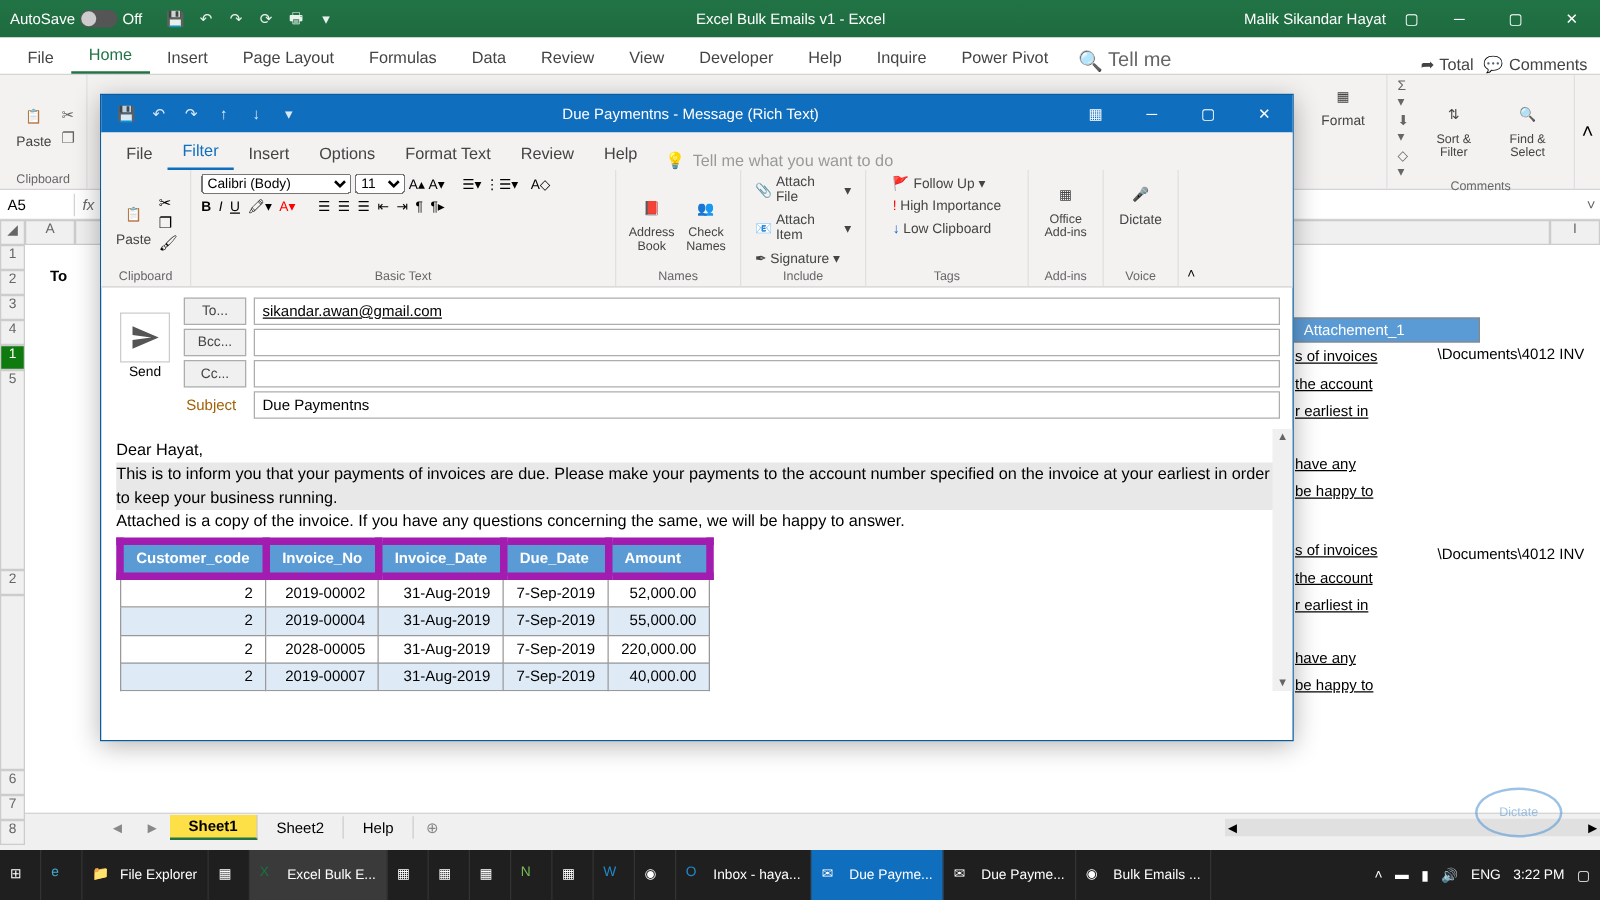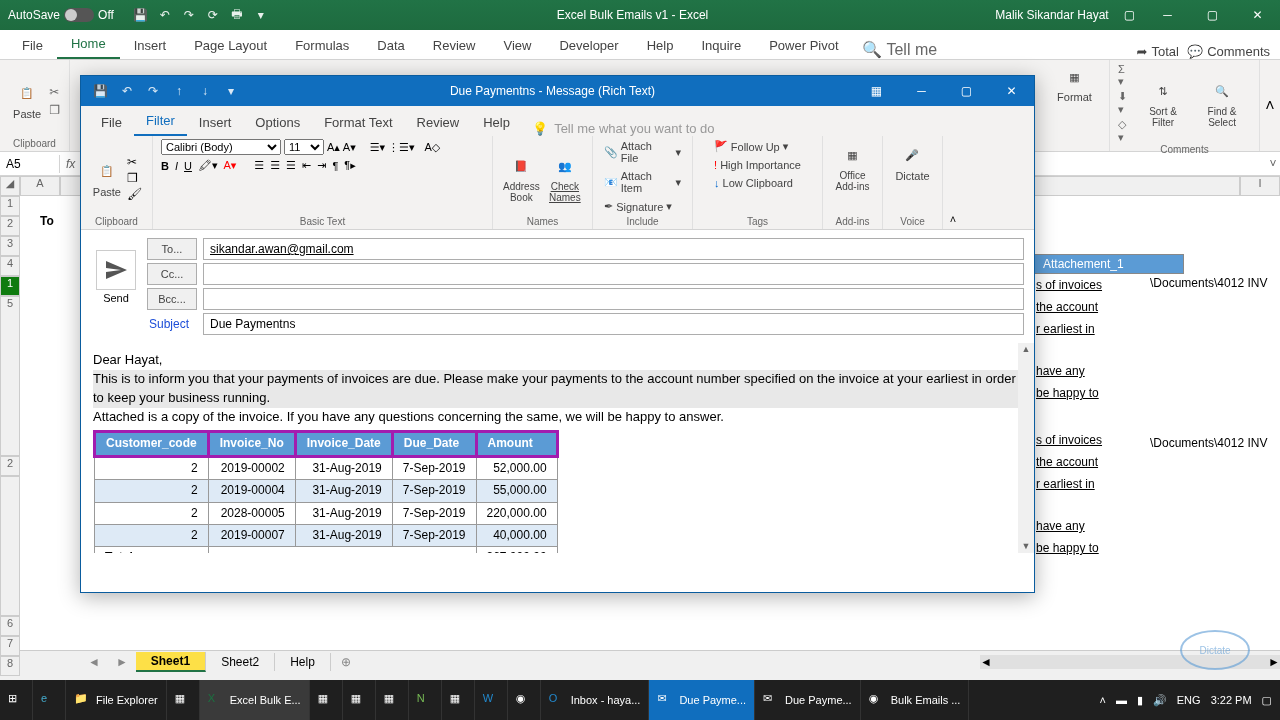--- a/index.html
+++ b/index.html
@@ -80,26 +80,26 @@
 .ol-small { display:flex; align-items:center; gap:3px; font-size:11px; color:#444; padding:1px 3px; }
 .ol-label { font-size:10px; color:#666; }
 
 .outlook-body { padding:8px 10px; display:flex; gap:6px; }
 .send-area { width:50px; display:flex; flex-direction:column; align-items:center; gap:2px; font-size:11px; padding-top:12px; }
 .send-icon-box { width:40px; height:40px; border:1px solid #ccc; display:flex; align-items:center; justify-content:center; }
 .fields-area { flex:1; display:flex; flex-direction:column; gap:3px; }
 .field-row { display:flex; gap:6px; align-items:center; }
 .field-btn { width:50px; height:22px; border:1px solid #adadad; background:#f0f0f0; font-size:11px; display:flex; align-items:center; justify-content:center; color:#444; }
 .field-input { flex:1; height:22px; border:1px solid #adadad; padding:2px 6px; font-size:12px; }
-.subject-label { width:50px; font-size:12px; color:#1d4ed8; padding-left:2px; }
+.subject-label { width:50px; font-size:12px; color:#a16207; padding-left:2px; }
 
 .email-body { padding:8px 12px; font-size:13px; line-height:1.45; height:210px; overflow:hidden; position:relative; }
 .email-body .highlighted { background:#e8e8e8; }
 .inv-table { border-collapse:collapse; margin-top:4px; font-size:12px; }
-.inv-table th { background:#5b9bd5; color:#fff; border:3px solid #a21caf; padding:2px 10px; font-weight:600; text-align:left; }
+.inv-table th { background:#5b9bd5; color:#fff; border:6px solid #a21caf; padding:2px 10px; font-weight:600; text-align:left; }
 .inv-table td { border:1px solid #999; padding:2px 10px; text-align:right; }
 .inv-table tr:nth-child(odd) td { background:#deeaf6; }
 .inv-table tr:nth-child(even) td { background:#fff; }
 .inv-table .total-row td { background:#fff; font-weight:600; }
 .inv-table td.left { text-align:left; }
 
 .body-scroll { position:absolute; right:0; top:0; width:16px; height:100%; background:#f0f0f0; display:flex; flex-direction:column; justify-content:space-between; }
 .body-scroll span { text-align:center; font-size:9px; color:#666; }
 .bg-cell-header { background:#5b9bd5; color:#fff; padding:2px 8px; font-size:12px; display:inline-block; border:1px solid #888; }
 .bg-text { padding:2px; font-size:12px; line-height:1.5; }
@@ -359,21 +359,21 @@
     </div>
 
     <div class="ol-group" style="width:100px">
       <div class="ol-group-top">
         <div class="ol-big">
           <div class="ol-icon">📕</div>
           <span style="text-align:center;font-size:10px;">Address Book</span>
         </div>
         <div class="ol-big">
           <div class="ol-icon">👥</div>
-          <span style="text-align:center;font-size:10px;text-decoration:underline;">Check Names</span>
+          <span style="text-align:center;font-size:10px;">Check Names</span>
         </div>
       </div>
       <div class="ol-label">Names</div>
     </div>
 
     <div class="ol-group" style="width:100px">
       <div class="ol-group-top" style="flex-direction:column;align-items:flex-start;">
         <div class="ol-small"><span>📎</span><span>Attach File</span>▾</div>
         <div class="ol-small"><span>📧</span><span>Attach Item</span>▾</div>
         <div class="ol-small"><span>✒</span><span>Signature</span>▾</div>
@@ -422,25 +422,25 @@
           </svg>
       </div>
       <span>Send</span>
     </div>
     <div class="fields-area">
       <div class="field-row">
         <div class="field-btn">To...</div>
         <input class="field-input" style="text-decoration: underline; color: rgb(0, 0, 0);" value="sikandar.awan@gmail.com">
       </div>
       <div class="field-row">
+        <div class="field-btn">Bcc...</div>
+        <input class="field-input" style="">
+      </div>
+      <div class="field-row">
         <div class="field-btn">Cc...</div>
-        <input class="field-input" style="">
-      </div>
-      <div class="field-row">
-        <div class="field-btn">Bcc...</div>
         <input class="field-input" style="">
       </div>
       <div class="field-row">
         <div class="subject-label">Subject</div>
         <input class="field-input" value="Due Paymentns" style="">
       </div>
     </div>
   </div>
 
   <div class="email-body">

